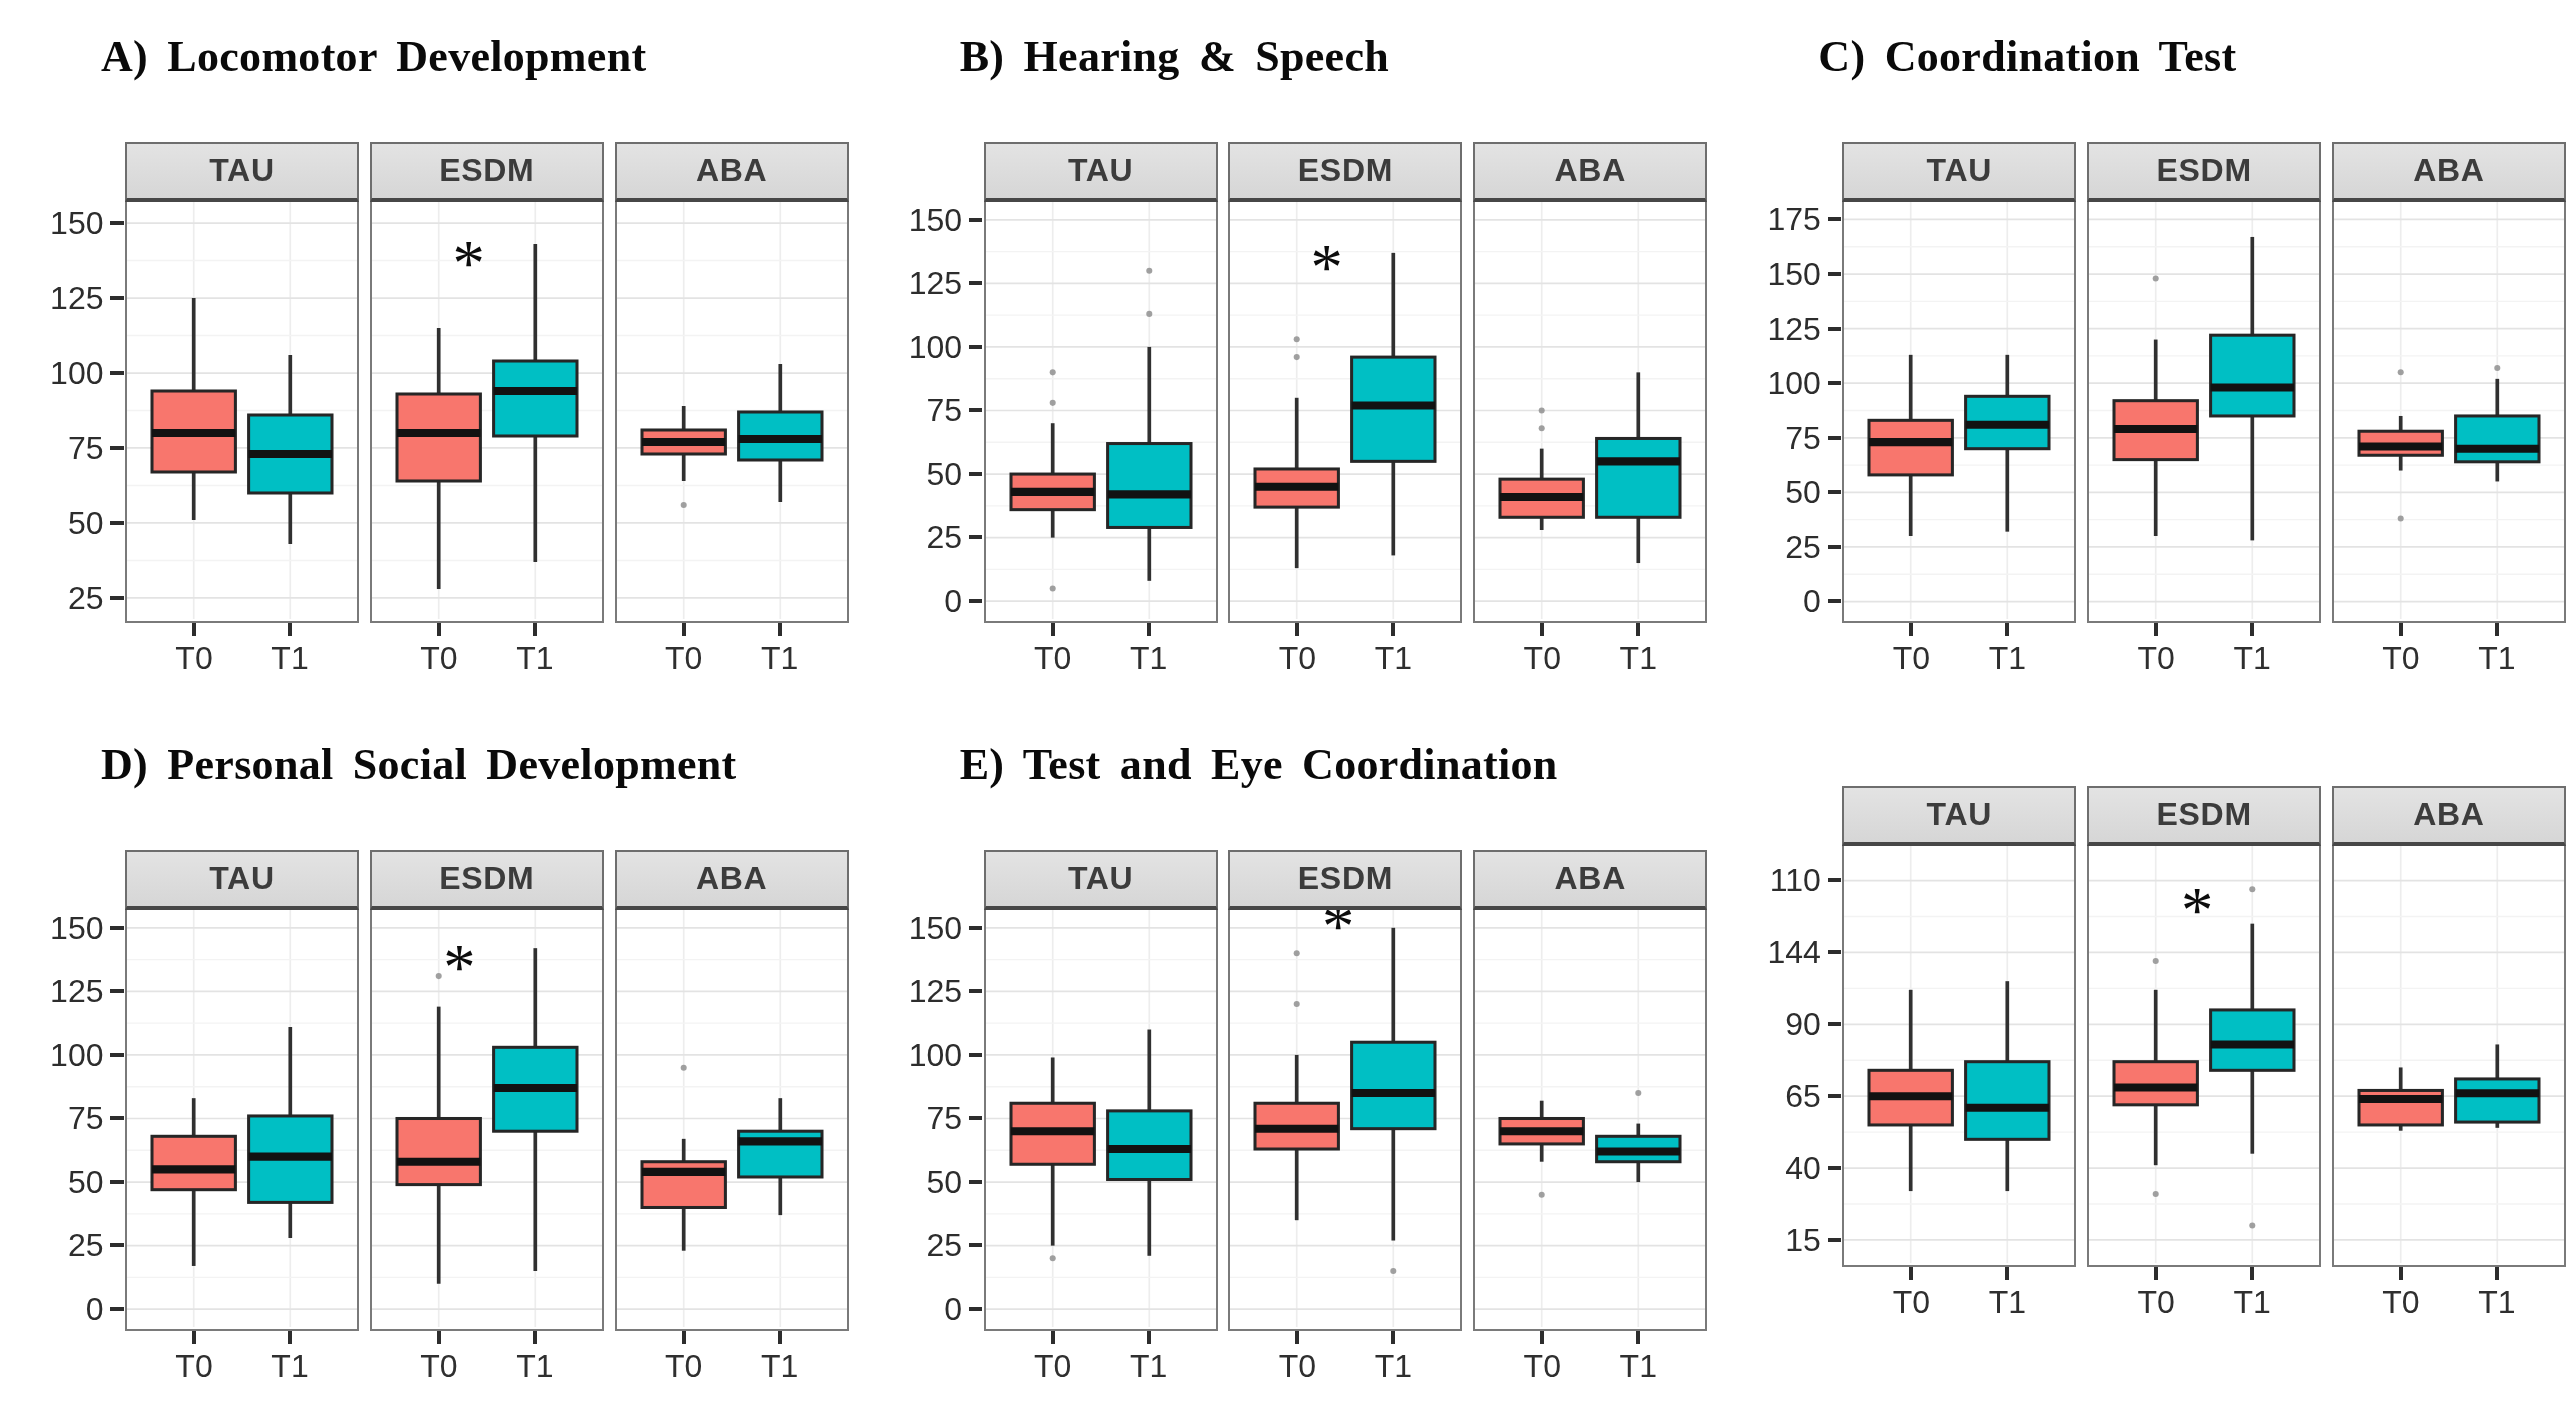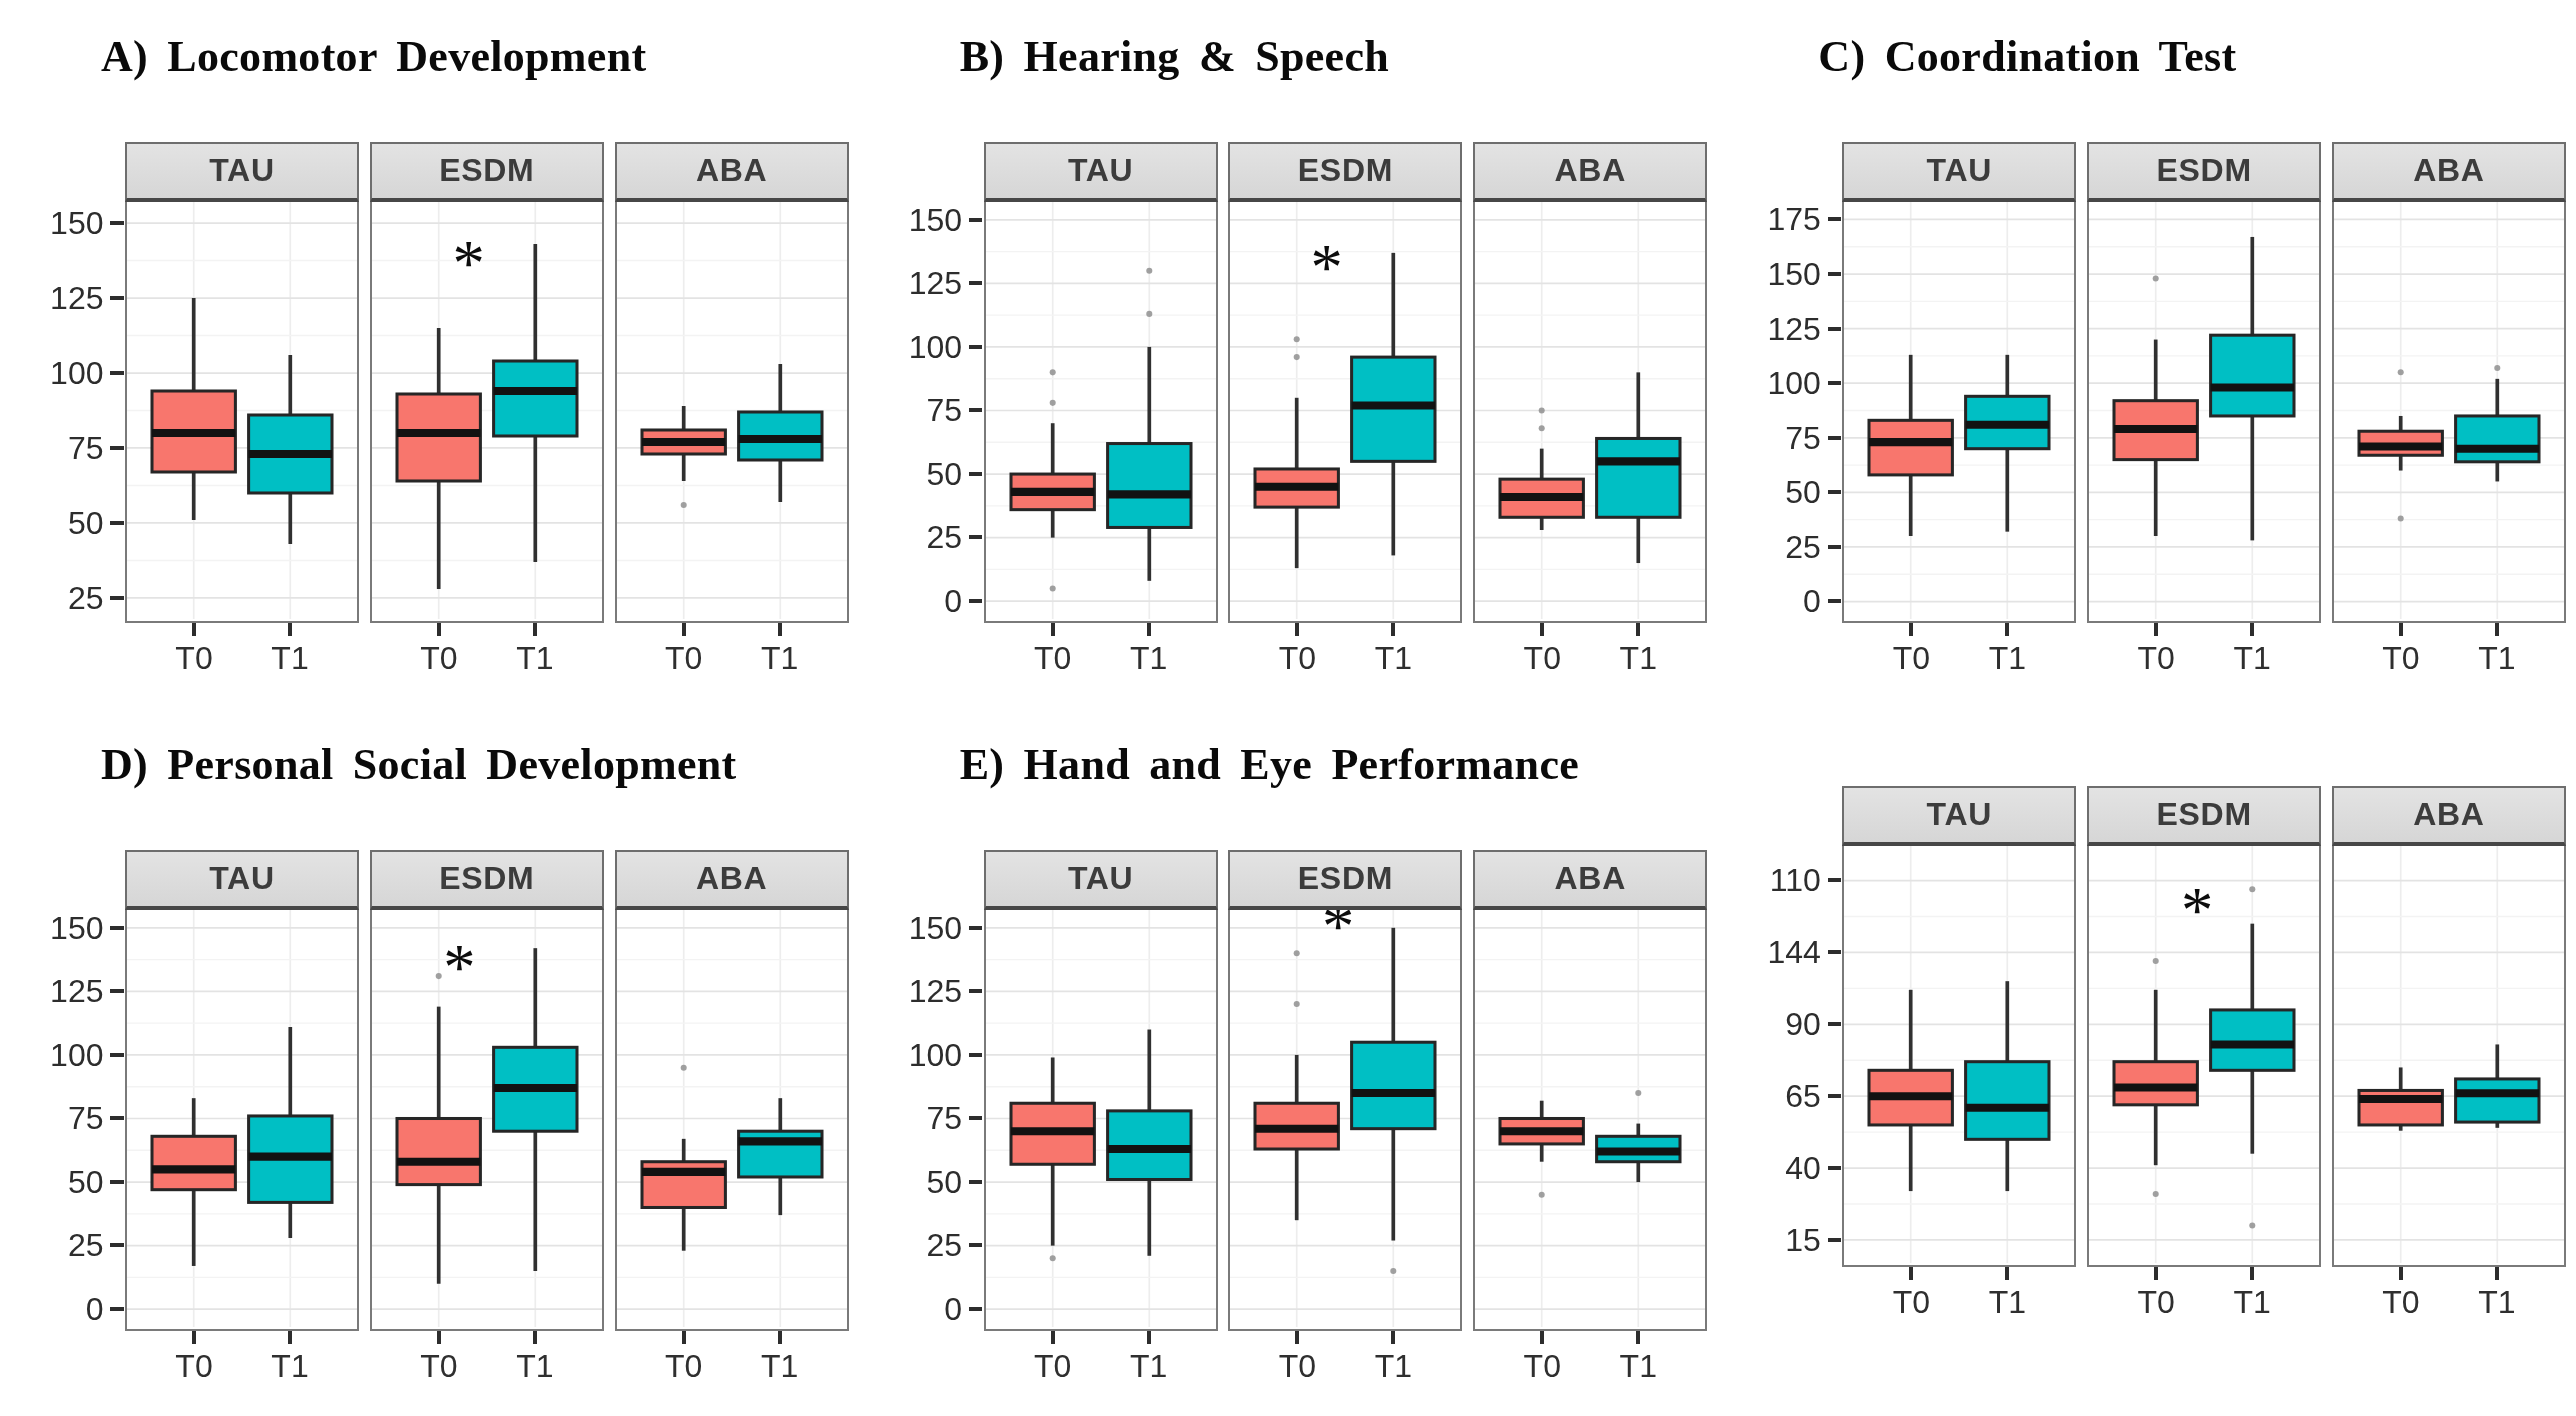--- a/index.html
+++ b/index.html
@@ -600,21 +600,21 @@
               <div class="xdash" style="left: 69px;"></div>
               <span class="xlabel" style="left: 69px;">T0</span>
               <div class="xdash" style="left: 165px;"></div>
               <span class="xlabel" style="left: 165px;">T1</span>
             </div>
           </div>
         </div>
       </div>
     </div>
     <div class="cell">
-      <div class="fig-title">E) Hand and Eye Performance</div>
+      <div class="fig-title">E) Test and Eye Coordination</div>
       <div class="plot">
         <div class="yaxis">
           <div class="yspacer"></div>
           <div class="yarea">
             <span class="ytick" style="top: 18px;">150</span>
             <div class="ydash" style="top: 18px;"></div>
             <span class="ytick" style="top: 81px;">125</span>
             <div class="ydash" style="top: 81px;"></div>
             <span class="ytick" style="top: 145px;">100</span>
             <div class="ydash" style="top: 145px;"></div>

